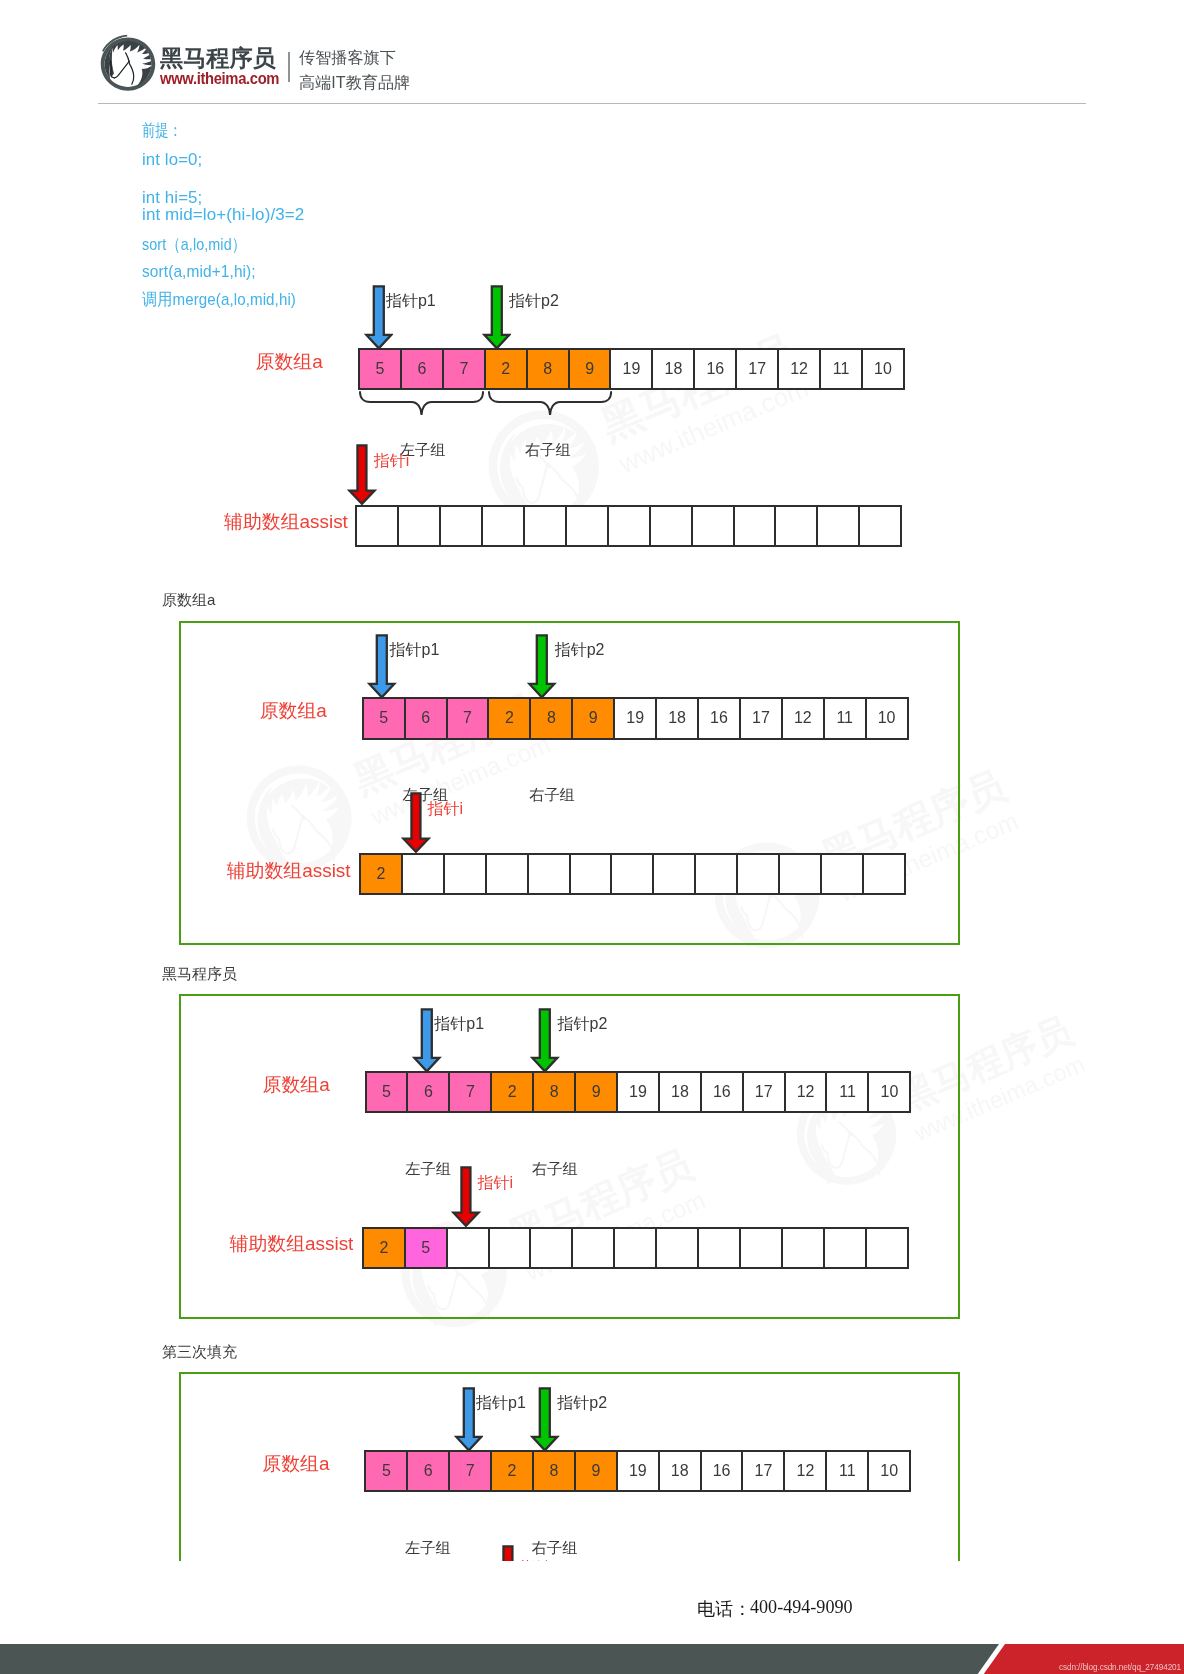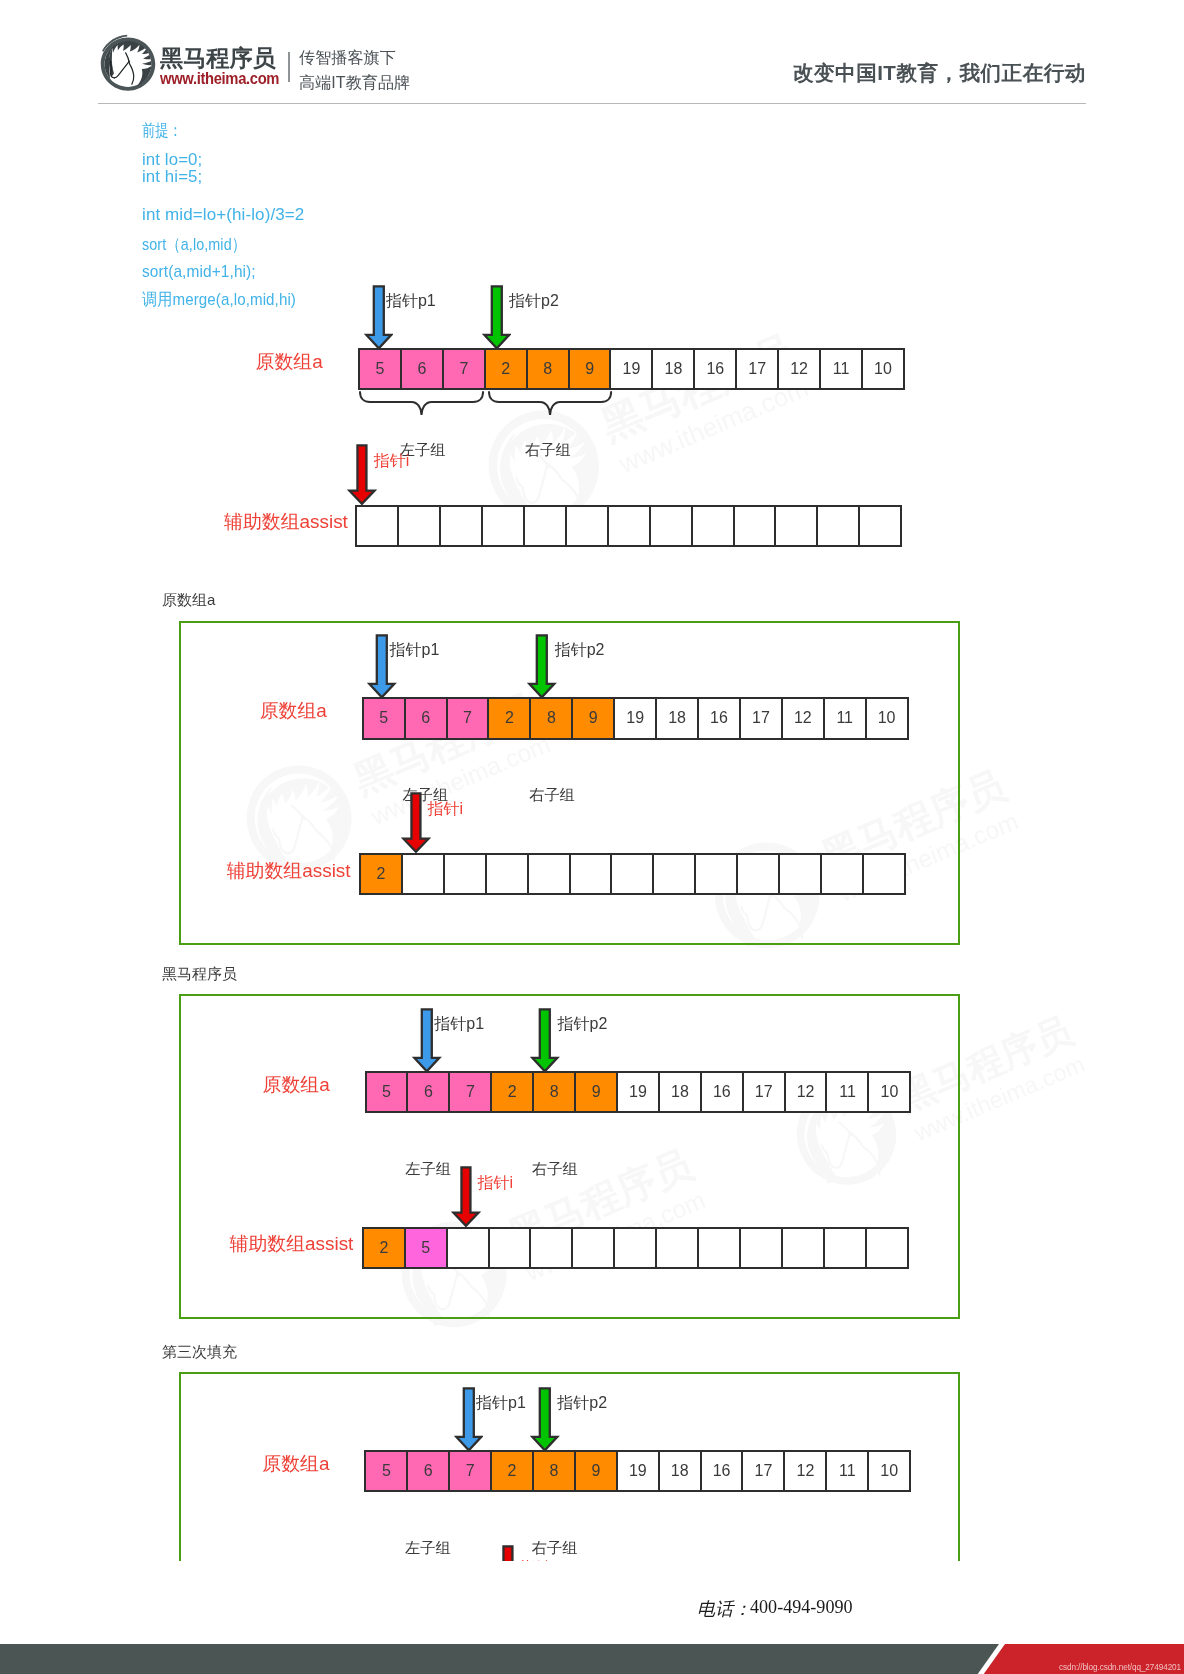--- a/index.html
+++ b/index.html
@@ -104,21 +104,20 @@
 </div>
 <div class="brand-wrap">
       <div class="brand-name">黑马程序员</div>
       <div class="brand-url">www.itheima.com</div>
     </div>
 <div class="hdr-divider"></div>
 <div class="tagline">
       <div>传智播客旗下</div>
       <div>高端IT教育品牌</div>
     </div>
-<div class="slogan">改变中国IT教育，我们正在行动</div>
 <div class="hdr-rule"></div>
 <div class="clip">
 <div class="inner" style="position:absolute;left:0;top:-110px;width:1184px;height:1600px;">
 <div class="wm" style="left:692.0px;top:411.0px;transform:translate(-50%,-50%) rotate(-23deg) scale(1.0);"><svg width="440" height="130" viewBox="0 0 440 130">
             <g opacity="0.065" fill="#808080">
               <path d="M62 4C31.6 4 7 29 7 59.7c0 30.8 24.6 55.8 55 55.8s55-25 55-55.8C117 29 92.4 4 62 4zm0 8.5c25.8 0 46.6 21.2 46.6 47.2S87.8 107 62 107 15.4 85.7 15.4 59.7 36.2 12.5 62 12.5z"></path>
               <path d="M47 18.5C29.3 26.3 17 43.5 17 63.5c0 13 5.2 24.7 13.6 33.2-5.3-8.6-8.4-18.7-8.4-29.6 0-20.4 10.6-38.2 26.3-47.9z"></path>
               <path d="M30 70c-2-14 .5-26 6-35l1.5 9c1.5-5.5 4-10.5 7.5-14.5l.5 9.5c2.5-4.5 6-8 10-10.5.3 4-.1 7.5-1 11 5-2 9.5-5.5 13-10 .5 4-.2 8-1.5 11.5 6.5-2.5 12.5-6.5 17-12-.2 5-1.7 9.5-4 13.5 7-2 13.5-6 18.5-11.5-2 5.5-5.5 10.5-10 14.5 7 0 14-2 20-5.5-4.5 6-11 10.5-18 13 6.5 2 14 2 20.5 0-6 5.5-14 8.5-22 9 5.5 2.5 12 3.5 18 2.5-5 4.5-12 7-18.5 7 3 10.5.5 22-6.5 30.5h15c9-9 14.5-22 14.5-36.5 0-25.5-21-46.5-46.5-46.5-19 0-35.5 11.5-42.5 28v55h12.5C31.5 92 30 81 30 70z"></path>
               <path d="M32.5 59c-1.2 4.5-.4 8.5 1.8 12-1.2 4-2.2 7.5-1.9 11 .3 4.5 3 7.3 6.8 7.5 3.1 0 5.1-2 6.7-4l20.6-26.5c3.5 6 6 13 7 20 3.8 6.5 7.1 14 7.6 21.7.4 5.8-1 10.8-3.4 15.3" fill="none" stroke="#808080" stroke-width="2.2"></path>
               <path d="M59.5 43.5c3.5 6 6 13 7 20" fill="none" stroke="#808080" stroke-width="2.2"></path>
@@ -165,21 +164,21 @@
               <path d="M47 18.5C29.3 26.3 17 43.5 17 63.5c0 13 5.2 24.7 13.6 33.2-5.3-8.6-8.4-18.7-8.4-29.6 0-20.4 10.6-38.2 26.3-47.9z"></path>
               <path d="M30 70c-2-14 .5-26 6-35l1.5 9c1.5-5.5 4-10.5 7.5-14.5l.5 9.5c2.5-4.5 6-8 10-10.5.3 4-.1 7.5-1 11 5-2 9.5-5.5 13-10 .5 4-.2 8-1.5 11.5 6.5-2.5 12.5-6.5 17-12-.2 5-1.7 9.5-4 13.5 7-2 13.5-6 18.5-11.5-2 5.5-5.5 10.5-10 14.5 7 0 14-2 20-5.5-4.5 6-11 10.5-18 13 6.5 2 14 2 20.5 0-6 5.5-14 8.5-22 9 5.5 2.5 12 3.5 18 2.5-5 4.5-12 7-18.5 7 3 10.5.5 22-6.5 30.5h15c9-9 14.5-22 14.5-36.5 0-25.5-21-46.5-46.5-46.5-19 0-35.5 11.5-42.5 28v55h12.5C31.5 92 30 81 30 70z"></path>
               <path d="M32.5 59c-1.2 4.5-.4 8.5 1.8 12-1.2 4-2.2 7.5-1.9 11 .3 4.5 3 7.3 6.8 7.5 3.1 0 5.1-2 6.7-4l20.6-26.5c3.5 6 6 13 7 20 3.8 6.5 7.1 14 7.6 21.7.4 5.8-1 10.8-3.4 15.3" fill="none" stroke="#808080" stroke-width="2.2"></path>
               <path d="M59.5 43.5c3.5 6 6 13 7 20" fill="none" stroke="#808080" stroke-width="2.2"></path>
               <text x="132" y="62" font-family="sans-serif" font-size="41" font-weight="700">黑马程序员</text>
               <text x="133" y="98" font-family="sans-serif" font-size="26">www.itheima.com</text>
             </g>
           </svg></div>
 <div class="code-line" style="top:119.3px;transform:scaleX(0.78);transform-origin:0 0;">前提：</div>
 <div class="code-line" style="top:149.6px;transform:scaleX(0.99);transform-origin:0 0;">int lo=0;</div>
-<div class="code-line" style="top:167px;transform:scaleX(0.99);transform-origin:0 0;">int hi=5;</div>
+<div class="code-line" style="top:188px;transform:scaleX(0.99);transform-origin:0 0;">int hi=5;</div>
 <div class="code-line" style="top:205.4px;transform:scaleX(1.0);transform-origin:0 0;">int mid=lo+(hi-lo)/3=2</div>
 <div class="code-line" style="top:233.4px;transform:scaleX(0.845);transform-origin:0 0;">sort（a,lo,mid）</div>
 <div class="code-line" style="top:261.5px;transform:scaleX(0.91);transform-origin:0 0;">sort(a,mid+1,hi);</div>
 <div class="code-line" style="top:288.2px;transform:scaleX(0.89);transform-origin:0 0;">调用merge(a,lo,mid,hi)</div>
 <div class="cellrow" style="left:358.0px;top:348.0px;">
           <div class="cell pink" style="width:44.1px;height:42.2px;font-size:16px;">5</div>
           <div class="cell pink" style="width:44.1px;height:42.2px;font-size:16px;">6</div>
           <div class="cell pink" style="width:44.1px;height:42.2px;font-size:16px;">7</div>
           <div class="cell orange" style="width:44.1px;height:42.2px;font-size:16px;">2</div>
           <div class="cell orange" style="width:44.1px;height:42.2px;font-size:16px;">8</div>
@@ -352,21 +351,21 @@
 <div class="lbl-ptr" style="left:476.0px;top:1393.0px;">指针p1</div>
 <div class="lbl-ptr" style="left:557.3px;top:1393.0px;">指针p2</div>
 <div class="lbl-dark" style="left:405.1px;top:1513.5px;">左子组</div>
 <div class="lbl-dark" style="left:531.8px;top:1513.5px;">右子组</div>
 <div class="arrow" style="left:492.73px;top:1544.10px;"><svg width="29.90" height="63.10" viewBox="0 0 29.90 63.10">
             <path d="M10.45 2.30 L19.45 2.30 L19.45 47.60 L27.60 47.60 L14.95 60.80 L2.30 47.60 L10.45 47.60 Z" fill="#E60000" stroke="#2E2E2E" stroke-width="2.3" stroke-linejoin="miter"></path>
           </svg></div>
 <div class="lbl-ptr-red" style="left:519.2px;top:1557.8px;">指针i</div>
 </div>
 </div>
-<div class="foot-text" style="left:697px;top:1597px;font-style:italic;">电话：</div>
+<div class="foot-text" style="left:697px;top:1597px;">电话：</div>
 <div class="foot-text" style="left:750px;top:1597px;">400-494-9090</div>
 <div class="foot-band">
 <svg width="1184" height="31" viewBox="0 0 1184 31" preserveAspectRatio="none">
  <polygon points="0,0 999,0 977,31 0,31" fill="#4B5553"></polygon>
  <polygon points="1005,0 1184,0 1184,31 983,31" fill="#CC2229"></polygon>
 </svg></div>
 <div class="foot-mark">csdn://blog.csdn.net/qq_27494201</div>
 </div>
 
 </body></html>

